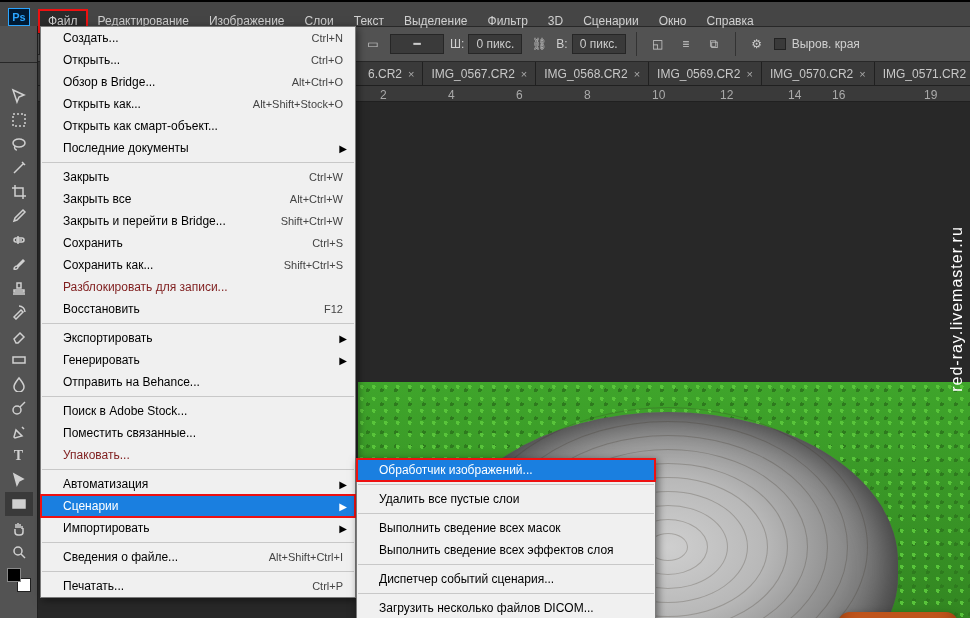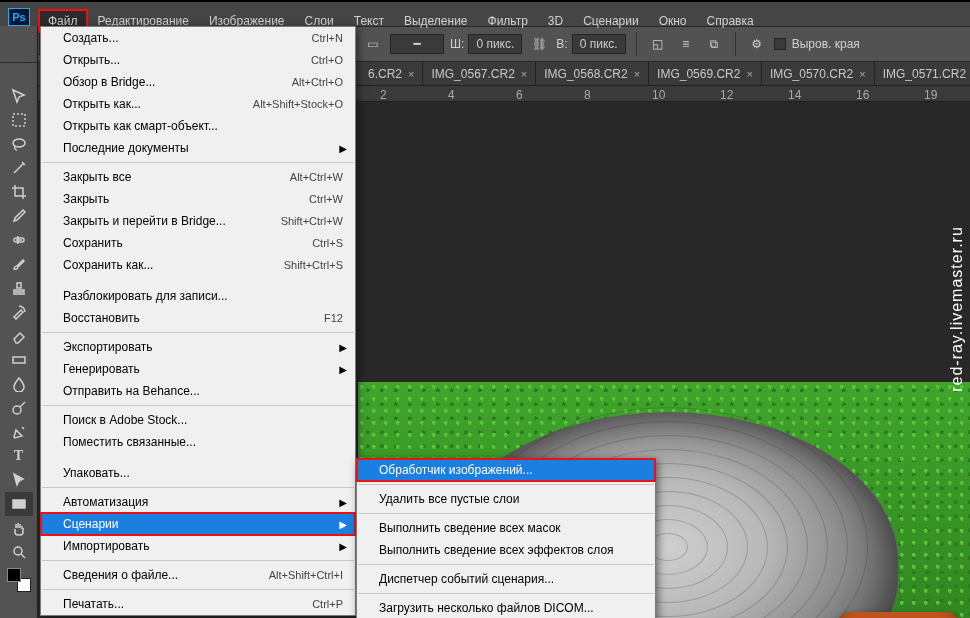--- a/index.html
+++ b/index.html
@@ -51,21 +51,21 @@
   radial-gradient(ellipse at 50% 45%, #cfcfcf 0%, #b8b8b8 30%, #8a8a8a 55%, #6b6b6b 70%, #4e4e4e 100%);
   box-shadow: inset 0 0 40px #333; }
 .photo .rings { position:absolute; left:50%; top:45%; width:0; height:0;}
 .photo .rings span { position:absolute; border:1px solid rgba(60,50,40,.25); border-radius:50%; }
 .photo .bag { position:absolute; right:20px; bottom:10px; width:120px; height:90px; background:#c2561d; border-radius:12px; box-shadow: inset 0 -15px 20px #7a2e0a, 0 4px 10px rgba(0,0,0,.5);}
 .photo .bag::after{content:"";position:absolute;top:8px;left:8px;width:30px;height:30px;border:3px solid #eadfbf;border-radius:50%;}
 
 
 .menu { position: absolute; top: 26px; left: 40px; width: 316px; background: #f0f0f0; border: 1px solid #7a7a7a; box-shadow: 2px 2px 8px rgba(0,0,0,.5); color: #000; z-index: 10; }
 .menu-row { height: 22px; display: flex; align-items: center; padding: 0 12px 0 22px; position: relative; }
-.menu-row.disabled { color: #000000; margin-top: 9px; }
+.menu-row.disabled { color: #7f1d1d; }
 .menu-row .label { flex: 1; }
 .menu-row .shortcut { color: #444; font-size: 11px; }
 .menu-row .arrow { position: absolute; right: 8px; font-size: 10px; }
 .menu-sep { height: 1px; background: #c8c8c8; margin: 3px 1px; }
 .menu-row.highlight { background: #1a7fe0; color: #fff; }
 .menu-row.highlight .arrow { color: #fff; }
 .menu-row.boxed { outline: 2px solid #e11; outline-offset: -1px; }
 
 .submenu { position: absolute; left: 356px; top: 458px; width: 300px; background: #f0f0f0; border: 1px solid #7a7a7a; box-shadow: 2px 2px 8px rgba(0,0,0,.5); color: #000; z-index: 11; }
 
@@ -145,21 +145,21 @@
 </div>
 
 <div class="ruler" id="ruler">
     <span class="ruler-mark" style="left: 380px;">2</span>
     <span class="ruler-mark" style="left: 448px;">4</span>
     <span class="ruler-mark" style="left: 516px;">6</span>
     <span class="ruler-mark" style="left: 584px;">8</span>
     <span class="ruler-mark" style="left: 652px;">10</span>
     <span class="ruler-mark" style="left: 720px;">12</span>
     <span class="ruler-mark" style="left: 788px;">14</span>
-    <span class="ruler-mark" style="left: 856px;">16</span>
+    <span class="ruler-mark" style="left: 832px;">16</span>
     <span class="ruler-mark" style="left: 924px;">19</span>
   </div>
 
 <div class="toolbox">
   <div class="tool">
       <svg viewBox="0 0 16 16">
         <path d="M2 2l4 12 2-5 5-2z"></path>
       </svg>
     </div>
   <div class="tool">
@@ -303,26 +303,26 @@
     </div>
     <div class="menu-row">
       <span class="label">Открыть как смарт-объект...</span>
     </div>
     <div class="menu-row">
       <span class="label">Последние документы</span>
       <span class="arrow">▶</span>
     </div>
     <div class="menu-sep"></div>
     <div class="menu-row">
+      <span class="label">Закрыть</span>
+      <span class="shortcut">Ctrl+W</span>
+    </div>
+    <div class="menu-row">
       <span class="label">Закрыть все</span>
       <span class="shortcut">Alt+Ctrl+W</span>
-    </div>
-    <div class="menu-row">
-      <span class="label">Закрыть</span>
-      <span class="shortcut">Ctrl+W</span>
     </div>
     <div class="menu-row">
       <span class="label">Закрыть и перейти в Bridge...</span>
       <span class="shortcut">Shift+Ctrl+W</span>
     </div>
     <div class="menu-row">
       <span class="label">Сохранить</span>
       <span class="shortcut">Ctrl+S</span>
     </div>
     <div class="menu-row">

